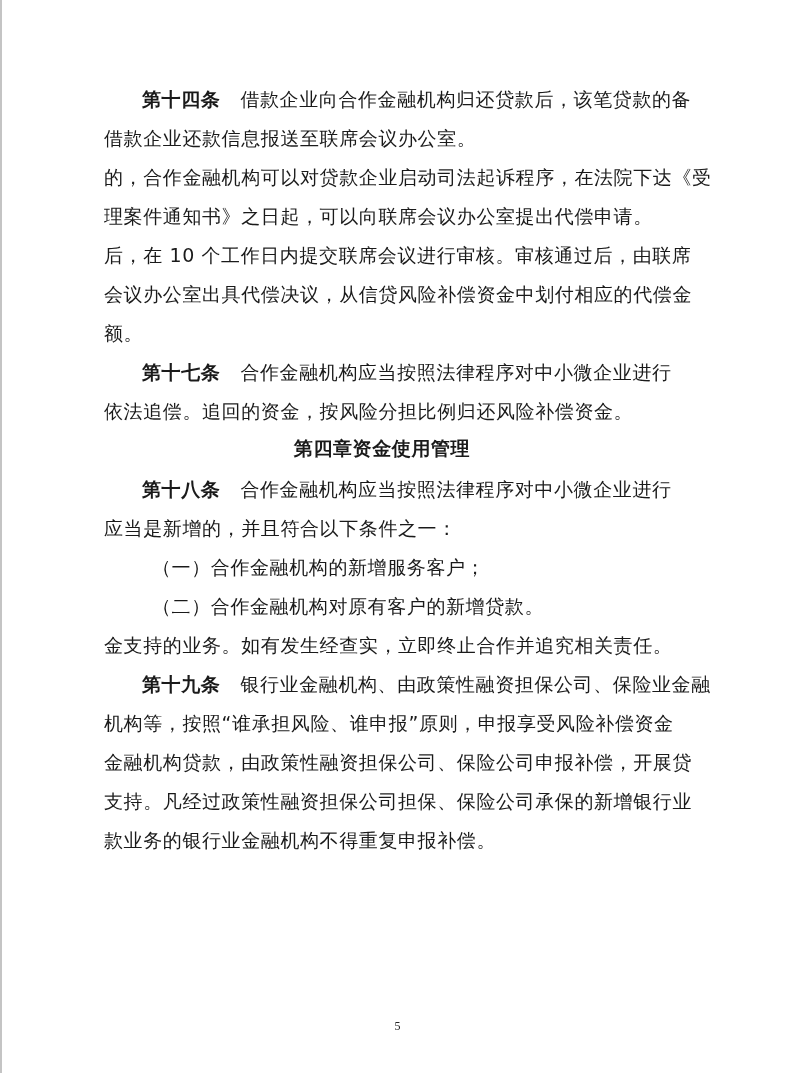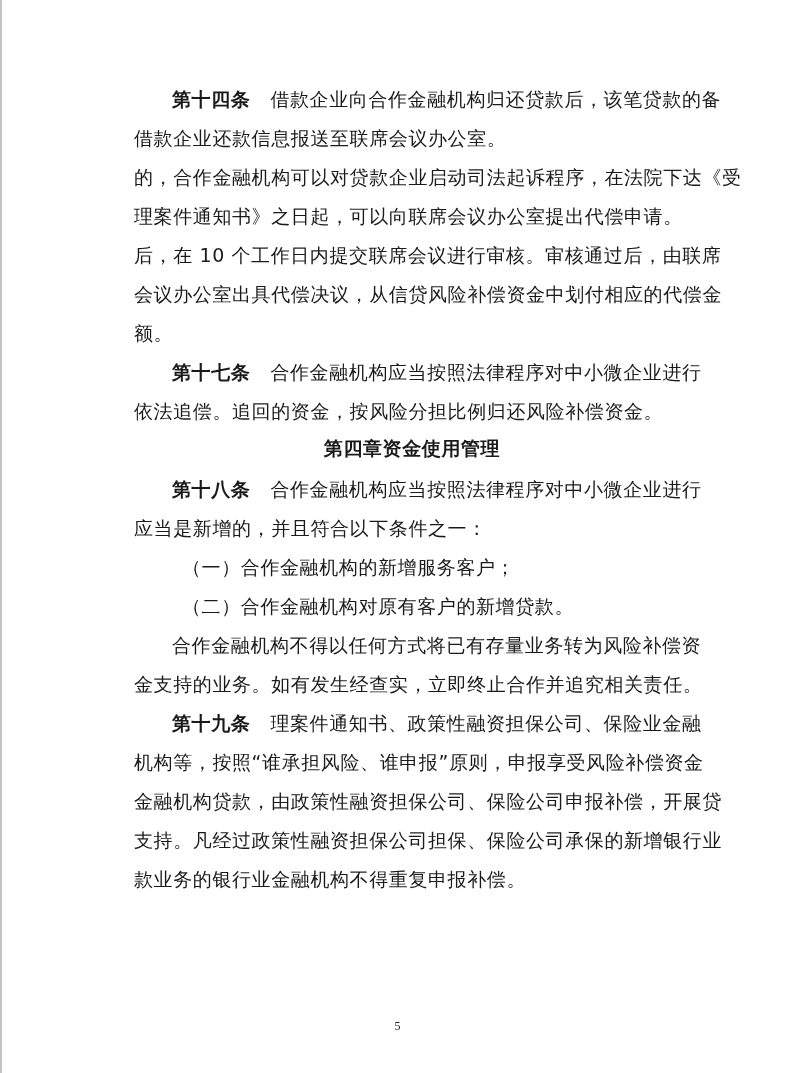--- a/index.html
+++ b/index.html
@@ -18,21 +18,21 @@
   .left-edge {
     position: absolute;
     left: 0;
     top: 0;
     width: 2px;
     height: 1073px;
     background: #c4c4c4;
   }
   .page {
     position: absolute;
-    left: 134px;
+    left: 104px;
     top: 80px;
     width: 556px;
   }
   .line {
     height: 39px;
     line-height: 39px;
     font-size: 19px;
     white-space: nowrap;
     letter-spacing: 0.6px;
   }
@@ -86,26 +86,25 @@
     <div class="line">依法追偿。追回的资金，按风险分担比例归还风险补偿资金。</div>
   </div>
 
   <div class="line chapter">第四章资金使用管理</div>
 
   <div>
     <div class="line indent"><span class="article-no">第十八条</span><span>合作金融机构应当按照法律程序对中小微企业进行</span></div>
     <div class="line">应当是新增的，并且符合以下条件之一：</div>
     <div class="line indent-item">（一）合作金融机构的新增服务客户；</div>
     <div class="line indent-item">（二）合作金融机构对原有客户的新增贷款。</div>
-    <div class="line indent">合作金融机构不得以任何方式将已有存量业务转为风险补偿资</div>
     <div class="line">金支持的业务。如有发生经查实，立即终止合作并追究相关责任。</div>
   </div>
 
   <div>
-    <div class="line indent"><span class="article-no">第十九条</span><span>理案件通知书、政策性融资担保公司、保险业金融</span></div>
+    <div class="line indent"><span class="article-no">第十九条</span><span>银行业金融机构、由政策性融资担保公司、保险业金融</span></div>
     <div class="line">机构等，按照“谁承担风险、谁申报”原则，申报享受风险补偿资金</div>
     <div class="line">金融机构贷款，由政策性融资担保公司、保险公司申报补偿，开展贷</div>
     <div class="line">支持。凡经过政策性融资担保公司担保、保险公司承保的新增银行业</div>
     <div class="line">款业务的银行业金融机构不得重复申报补偿。</div>
   </div>
 
 </div>
 
 <div class="page-number">5</div>
 

